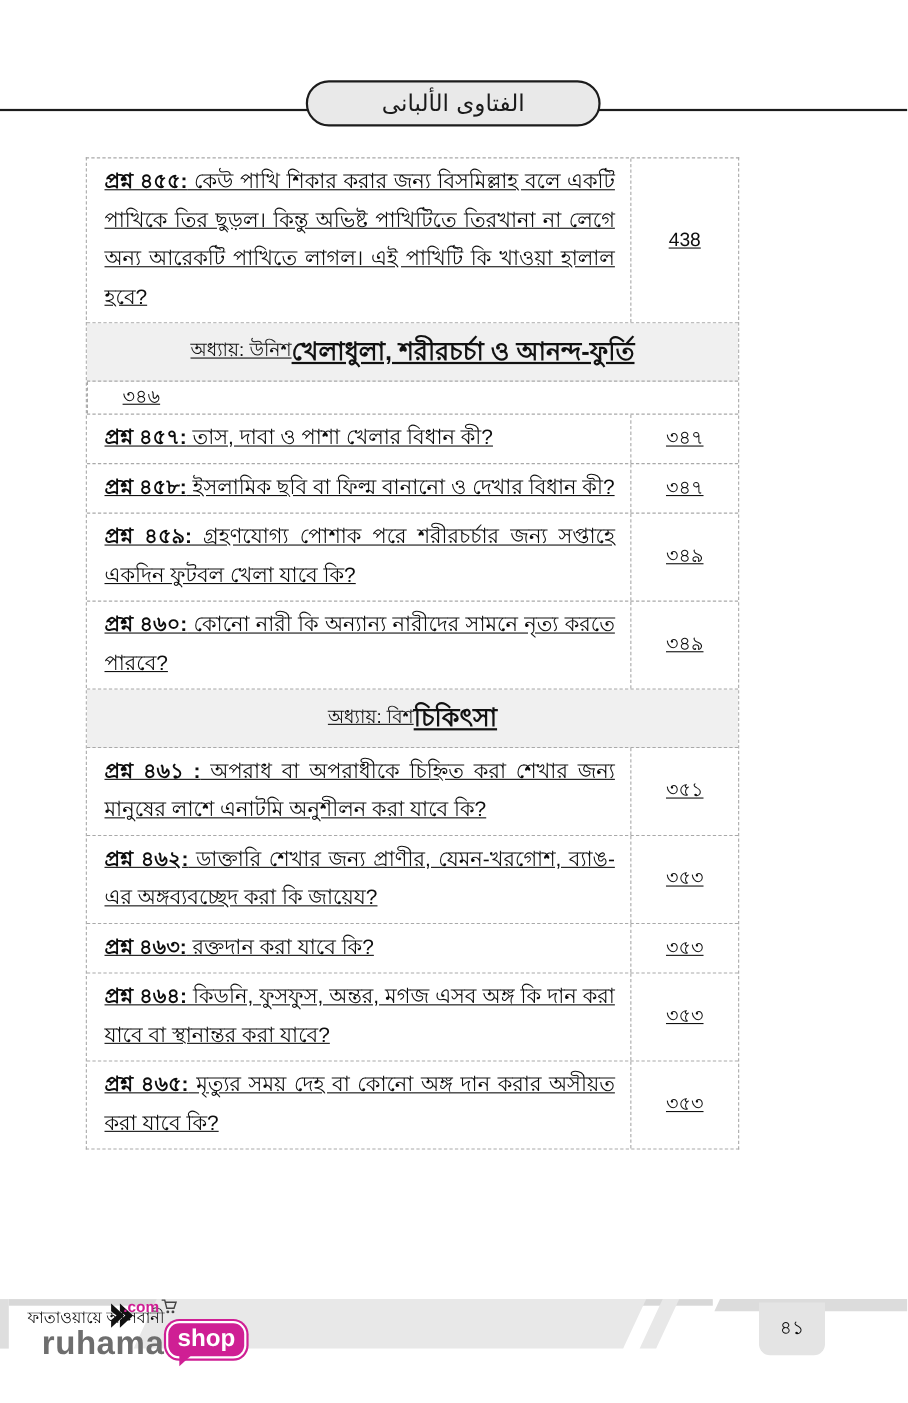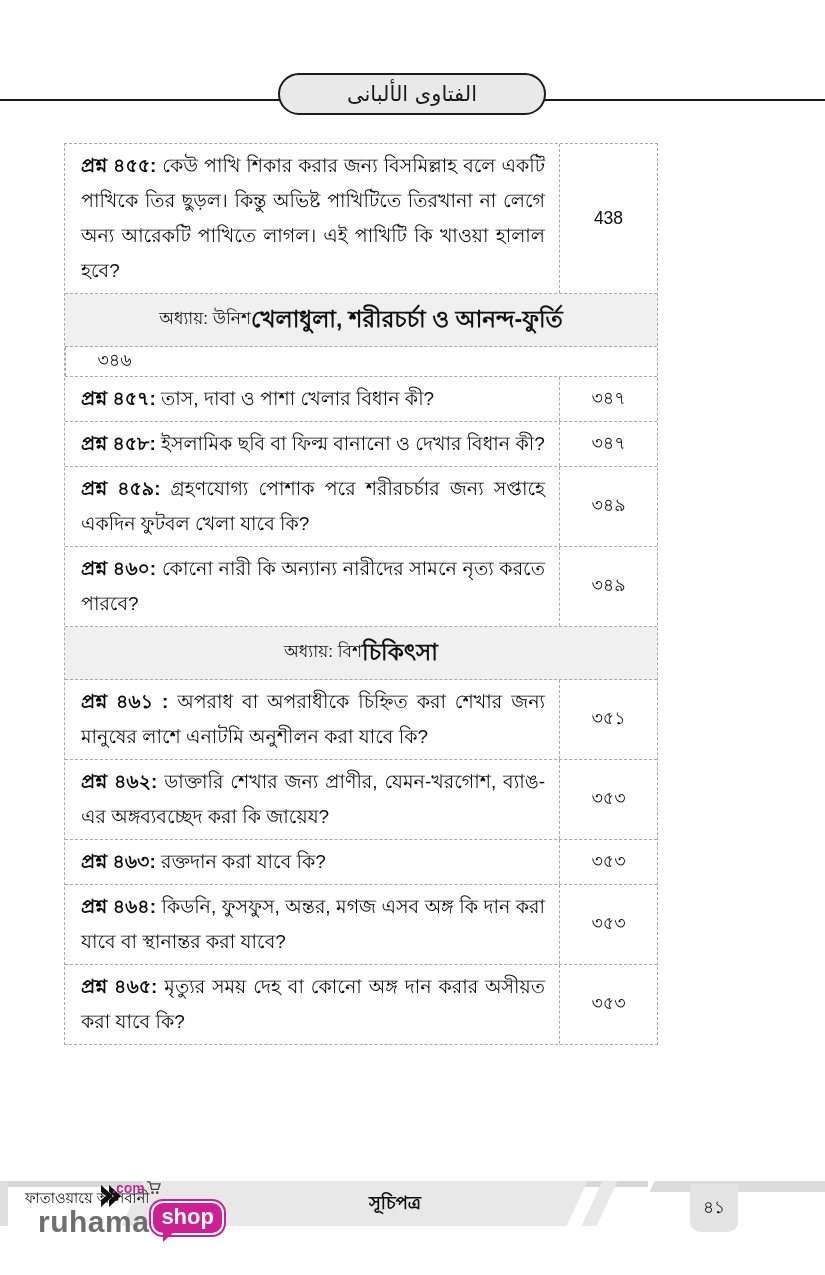--- a/index.html
+++ b/index.html
@@ -13,21 +13,21 @@
     position:absolute; left:278px; top:73px; width:268px; height:42px;
     background:#e9e9e9; border:2px solid #1c1c1c; border-radius:22px;
     display:flex; align-items:center; justify-content:center;
   }
   .header-pill .arabic {
     font-family:"DejaVu Sans", sans-serif; font-size:21px; font-weight:normal;
     color:#1a1a1a; letter-spacing:1px; direction:rtl;
   }
 
   
-  .toc { position:absolute; left:64px; top:143px; width:594px; border:1px dashed #a9a9a9; }
+  .toc { position:absolute; left:78px; top:143px; width:594px; border:1px dashed #a9a9a9;text-decoration:underline; }
   .row { display:flex; border-bottom:1px dashed #a9a9a9; }
   .row:last-child { border-bottom:none; }
   .qcell {
     flex:1; padding:4px 14px 5px 16px; font-size:19px; line-height:35px;
     text-align:justify; color:#0d0d0d;
   }
   .qcell b { font-weight:bold; }
   .pcell {
     width:98px; border-left:1px dashed #a9a9a9; display:flex;
     align-items:center; justify-content:center; font-size:17.5px; color:#0d0d0d;
@@ -37,21 +37,21 @@
   .ch1 { font-size:17px; line-height:26px; text-align:center; font-weight:500; }
   .ch2 { font-size:23px; line-height:34px; text-align:center; font-weight:bold; }
 
   
   .footer-band { position:absolute; left:0; top:1178px; width:825px; height:58px; overflow:hidden; }
   .fb-leftblock { position:absolute; left:0; top:3px; width:8px; height:45px; background:#dedede; }
   .fb-strip { position:absolute; left:8px; top:3px; width:640px; height:6px; background:#d8d8d8; }
   .fb-main { position:absolute; left:132px; top:3px; width:445px; height:45px; background:#e8e8e8; transform:skewX(-25deg); }
   .fb-slash { position:absolute; left:592px; top:3px; width:15px; height:45px; background:#e8e8e8; transform:skewX(-25deg); }
   .fb-right { position:absolute; left:652px; top:3px; width:200px; height:11px; background:#dcdcdc; transform:skewX(-25deg); }
-  .fb-tab { position:absolute; left:690px; top:6px; width:48px; height:48px; background:#e4e4e4;
+  .fb-tab { position:absolute; left:690px; top:6px; width:60px; height:48px; background:#e4e4e4;
             border-radius:0 0 10px 10px; display:flex; align-items:center; justify-content:center;
             font-size:17px; color:#0d0d0d; }
   .fb-section { position:absolute; left:300px; top:11px; width:190px; text-align:center;
                 font-size:18px; font-weight:600; color:#0d0d0d; }
 
   
   .book-title { position:absolute; left:25px; top:1187px; font-size:14.5px; color:#0d0d0d; }
   .arrow-icon { position:absolute; left:98px; top:1183px; width:26px; height:26px; }
   .logo { position:absolute; left:38px; top:1203px; display:flex; align-items:flex-start; }
   .logo-word1 { font-size:30px; font-weight:bold; color:#6e6e6e; letter-spacing:.5px; margin-top:2px; }
@@ -129,21 +129,20 @@
 
   <div class="footer-band">
     <div class="fb-strip"></div>
     <div class="fb-leftblock"></div>
     <div class="fb-main"></div>
     <div class="fb-slash"></div>
     <div class="fb-right"></div>
     <div class="fb-tab">
       <span>৪১</span>
     </div>
-    <div class="fb-section">সূচিপত্র</div>
   </div>
 
   <div class="book-title">ফাতাওয়ায়ে আলবানী</div>
   <svg class="arrow-icon" viewBox="0 0 26 26">
     <polygon points="3,2 15,13 3,24 3,17 8,13 3,9" fill="#111"></polygon>
     <polygon points="11,2 23,13 11,24 11,17 16,13 11,9" fill="#111"></polygon>
   </svg>
   <div class="logo">
     <span class="logo-word1">ruhama</span>
     <span class="logo-bubble">

